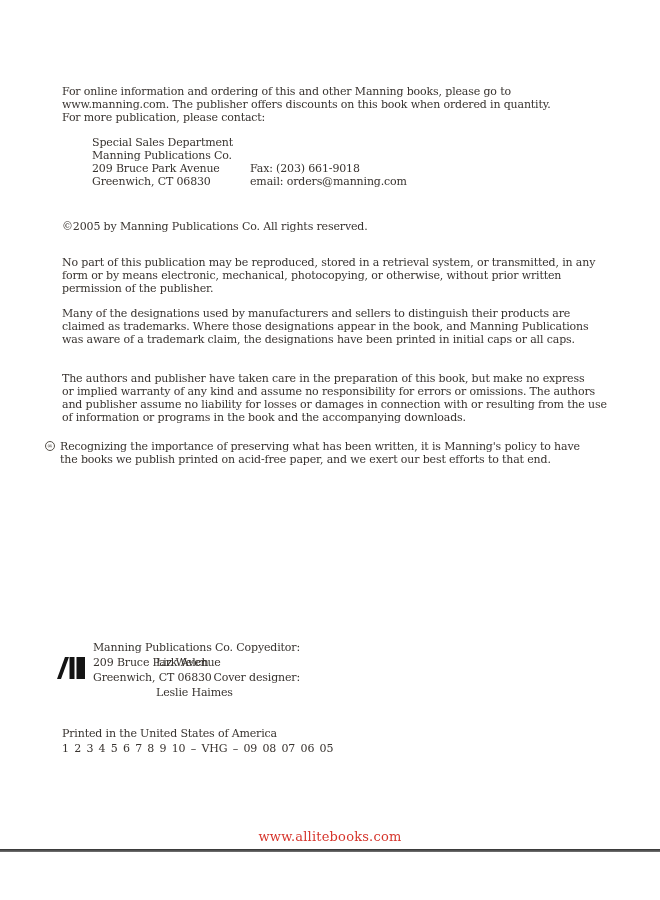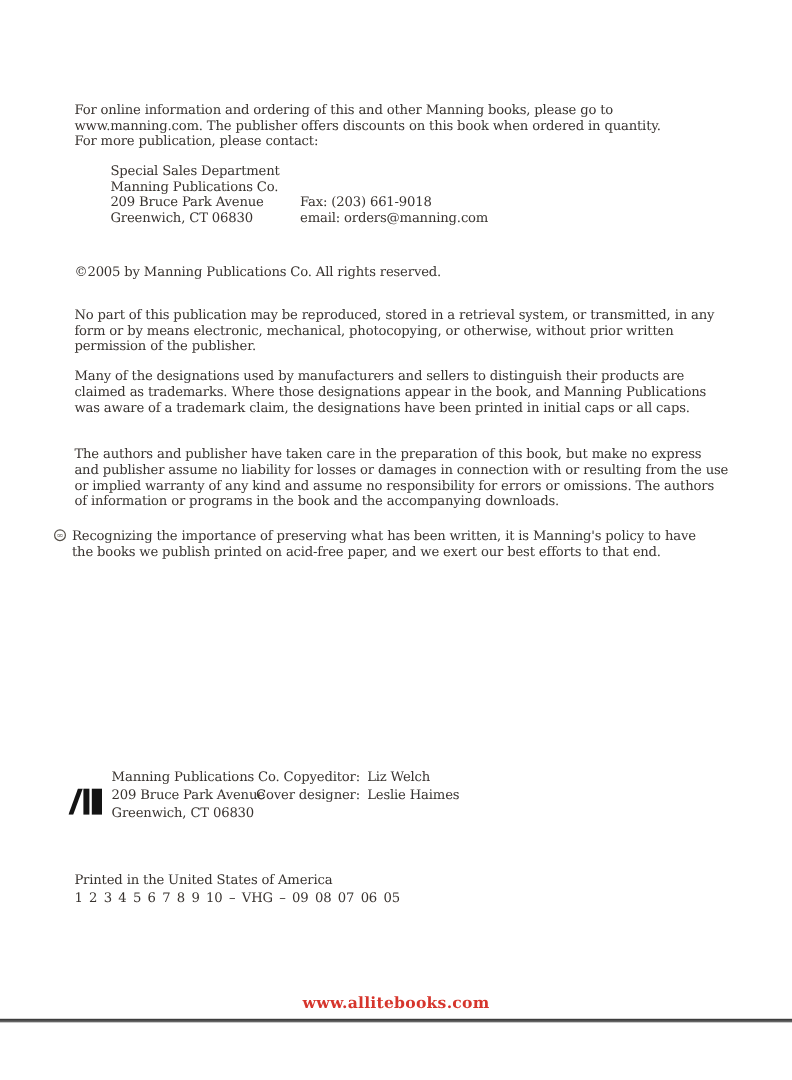--- a/index.html
+++ b/index.html
@@ -12,36 +12,36 @@
     color: #38332f;
   }
   .abs { position: absolute; }
   .txt {
     font-size: 11px;
     line-height: 13px;
     letter-spacing: -0.15px;
     white-space: nowrap;
   }
   .lh15 { line-height: 15px; }
-  .credit-row { display: flex; line-height: 15px; }
+  .credit-row { display: flex; line-height: 15px; flex-direction: column; }
   .credit-label { width: 150px; text-align: right; }
   .credit-value { margin-left: 6px; }
   .recycle-circle {
     width: 10px; height: 10px;
     border: 1.2px solid #555049;
     border-radius: 50%;
     display: flex; align-items: center; justify-content: center;
     font-size: 7px; line-height: 1; color: #555049;
     box-sizing: border-box;
   }
   .printing-line { word-spacing: 2px; }
   .footer-url {
     left: 0; right: 0; top: 829px;
     text-align: center;
-    font-size: 13px; font-weight: bold;
+    font-size: 13px; font-weight: normal;
     color: #d6352c;
     letter-spacing: 0.2px;
   }
   .footer-rule {
     left: 0; top: 849px;
     width: 660px; height: 3px;
     background: linear-gradient(#2f2f2f, #757575);
   }
   .logo svg { display: block; }
 </style>
@@ -74,22 +74,22 @@
 </div>
 
 <div class="abs txt" style="left:62px; top:307px;">
   <div>Many of the designations used by manufacturers and sellers to distinguish their products are</div>
   <div>claimed as trademarks. Where those designations appear in the book, and Manning Publications</div>
   <div>was aware of a trademark claim, the designations have been printed in initial caps or all caps.</div>
 </div>
 
 <div class="abs txt" style="left:62px; top:372px;">
   <div>The authors and publisher have taken care in the preparation of this book, but make no express</div>
+  <div>or implied warranty of any kind and assume no responsibility for errors or omissions. The authors</div>
   <div>and publisher assume no liability for losses or damages in connection with or resulting from the use</div>
-  <div>or implied warranty of any kind and assume no responsibility for errors or omissions. The authors</div>
   <div>of information or programs in the book and the accompanying downloads.</div>
 </div>
 
 <div class="abs recycle-circle" style="left:45px; top:441px;">
   <span>∞</span>
 </div>
 <div class="abs txt" style="left:60px; top:440px;">
   <div>Recognizing the importance of preserving what has been written, it is Manning's policy to have</div>
   <div>the books we publish printed on acid-free paper, and we exert our best efforts to that end.</div>
 </div>

